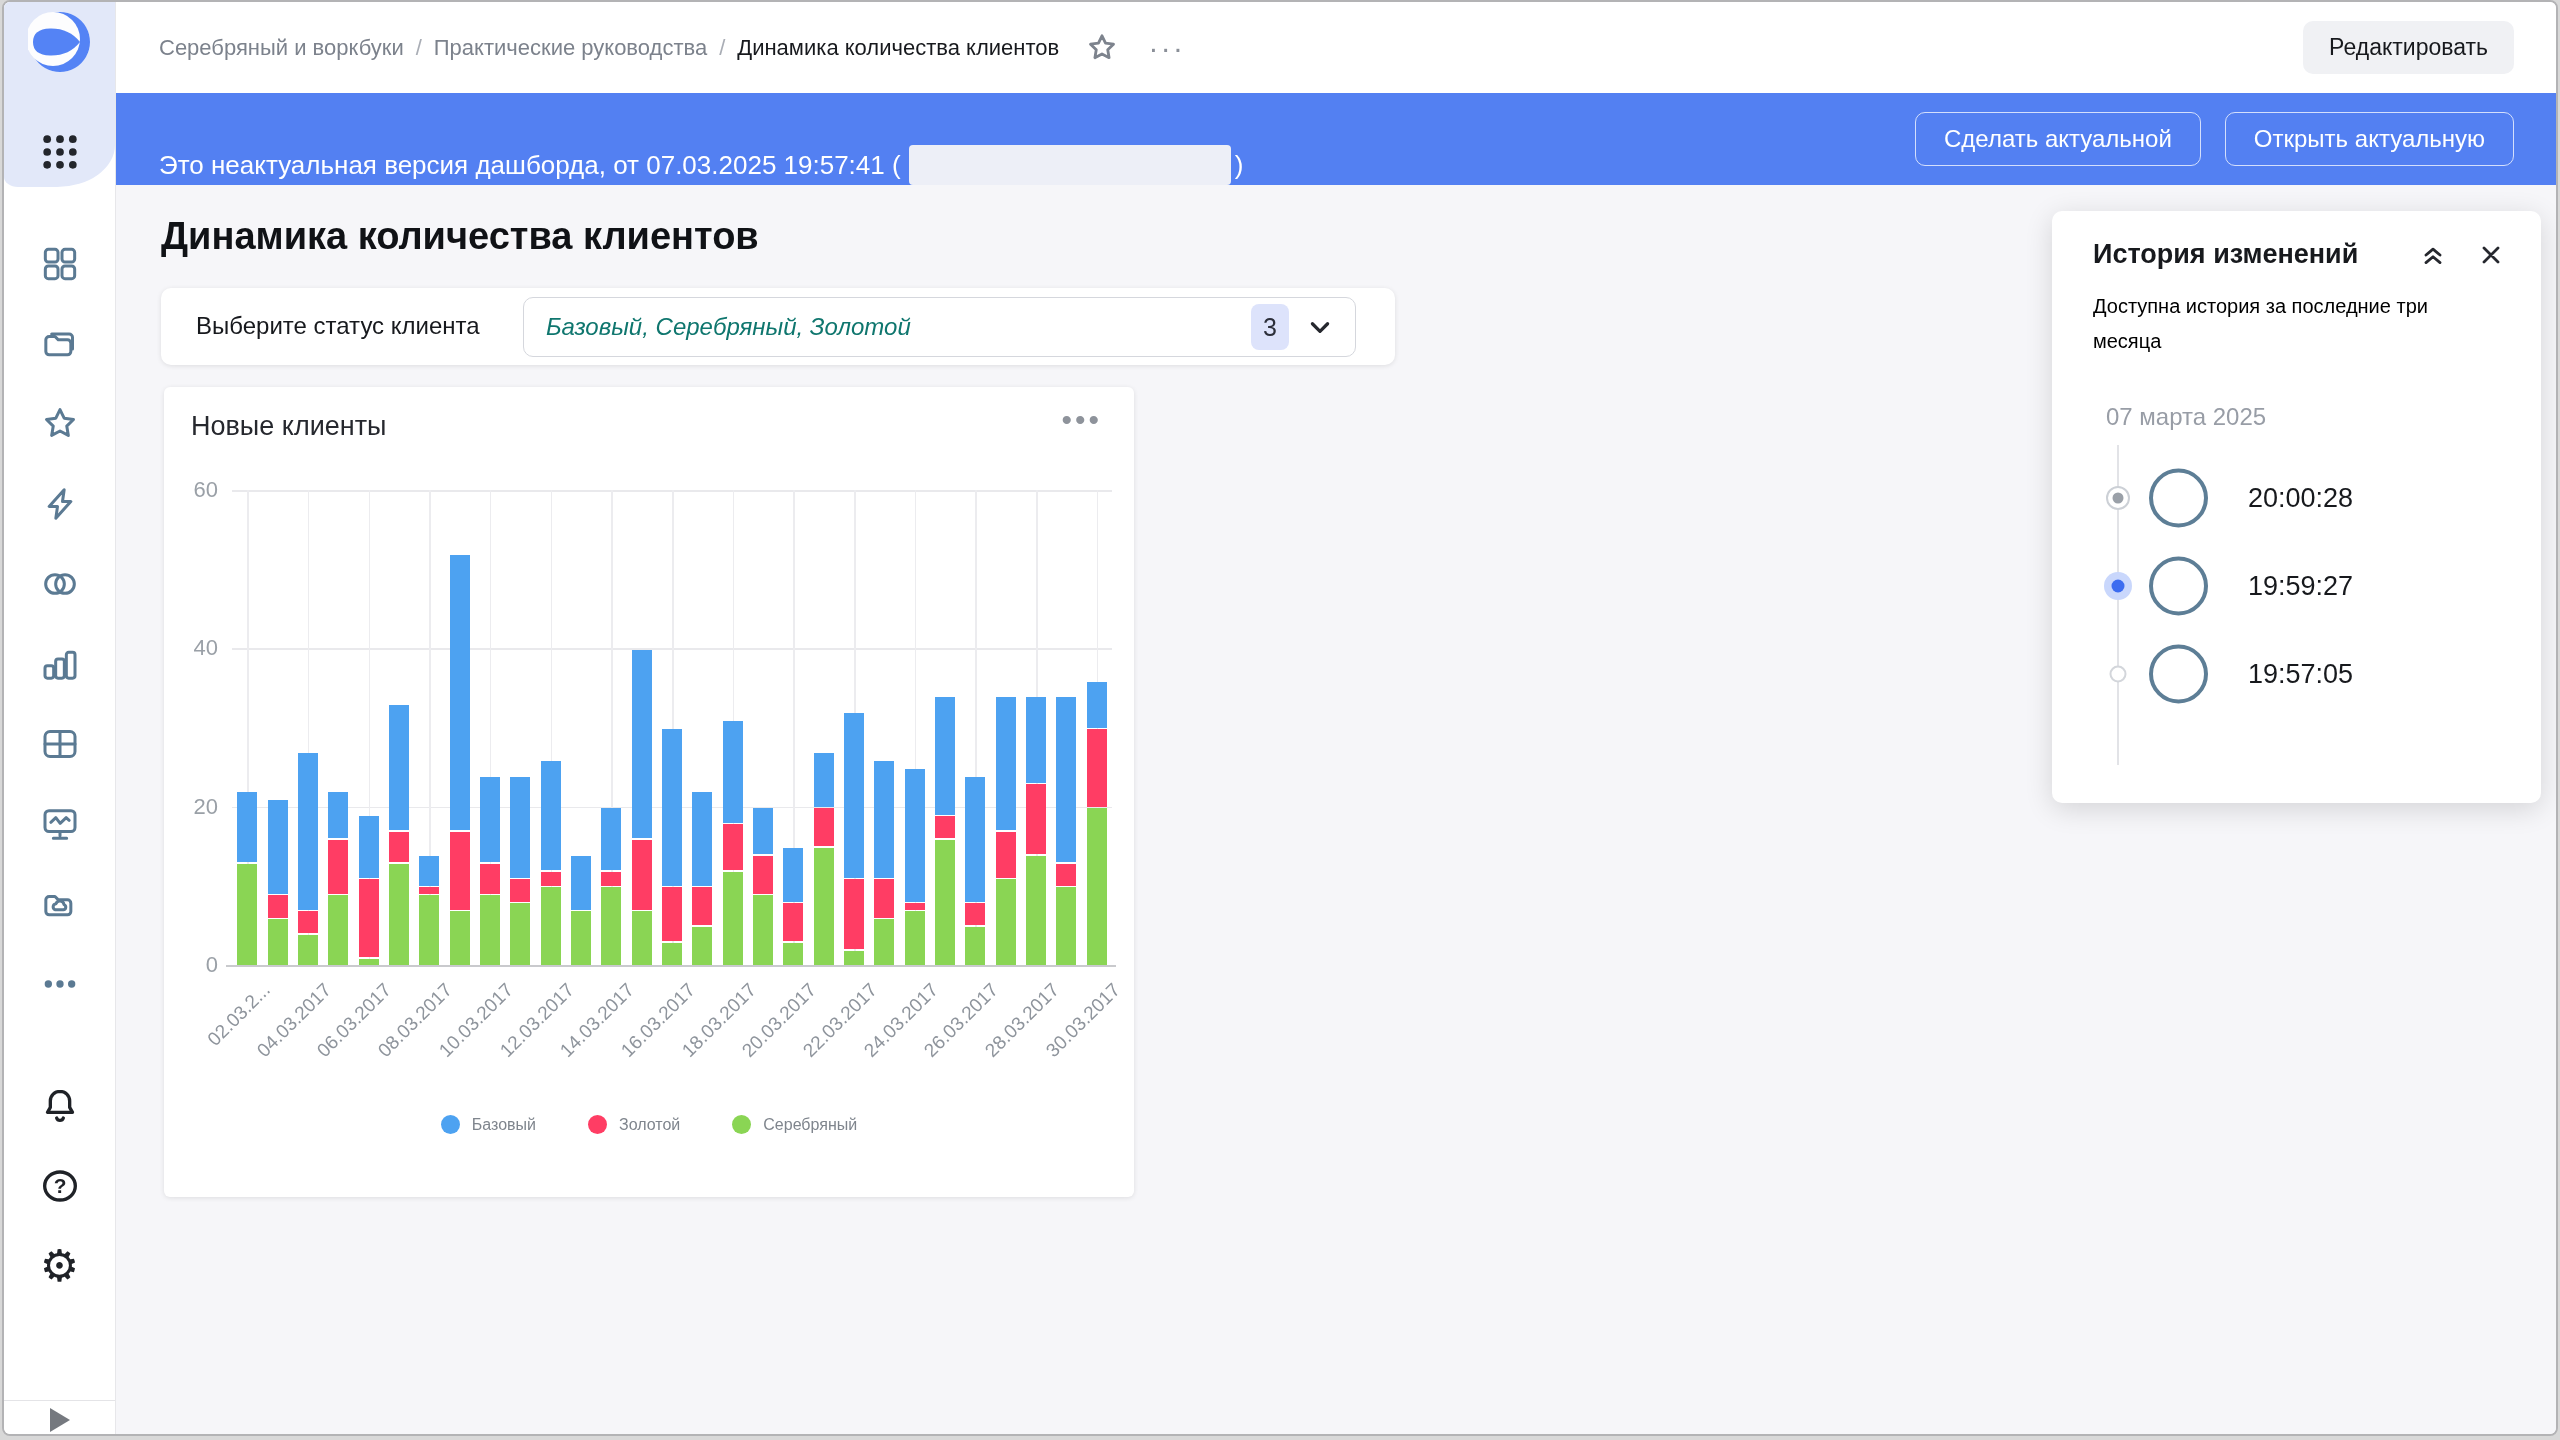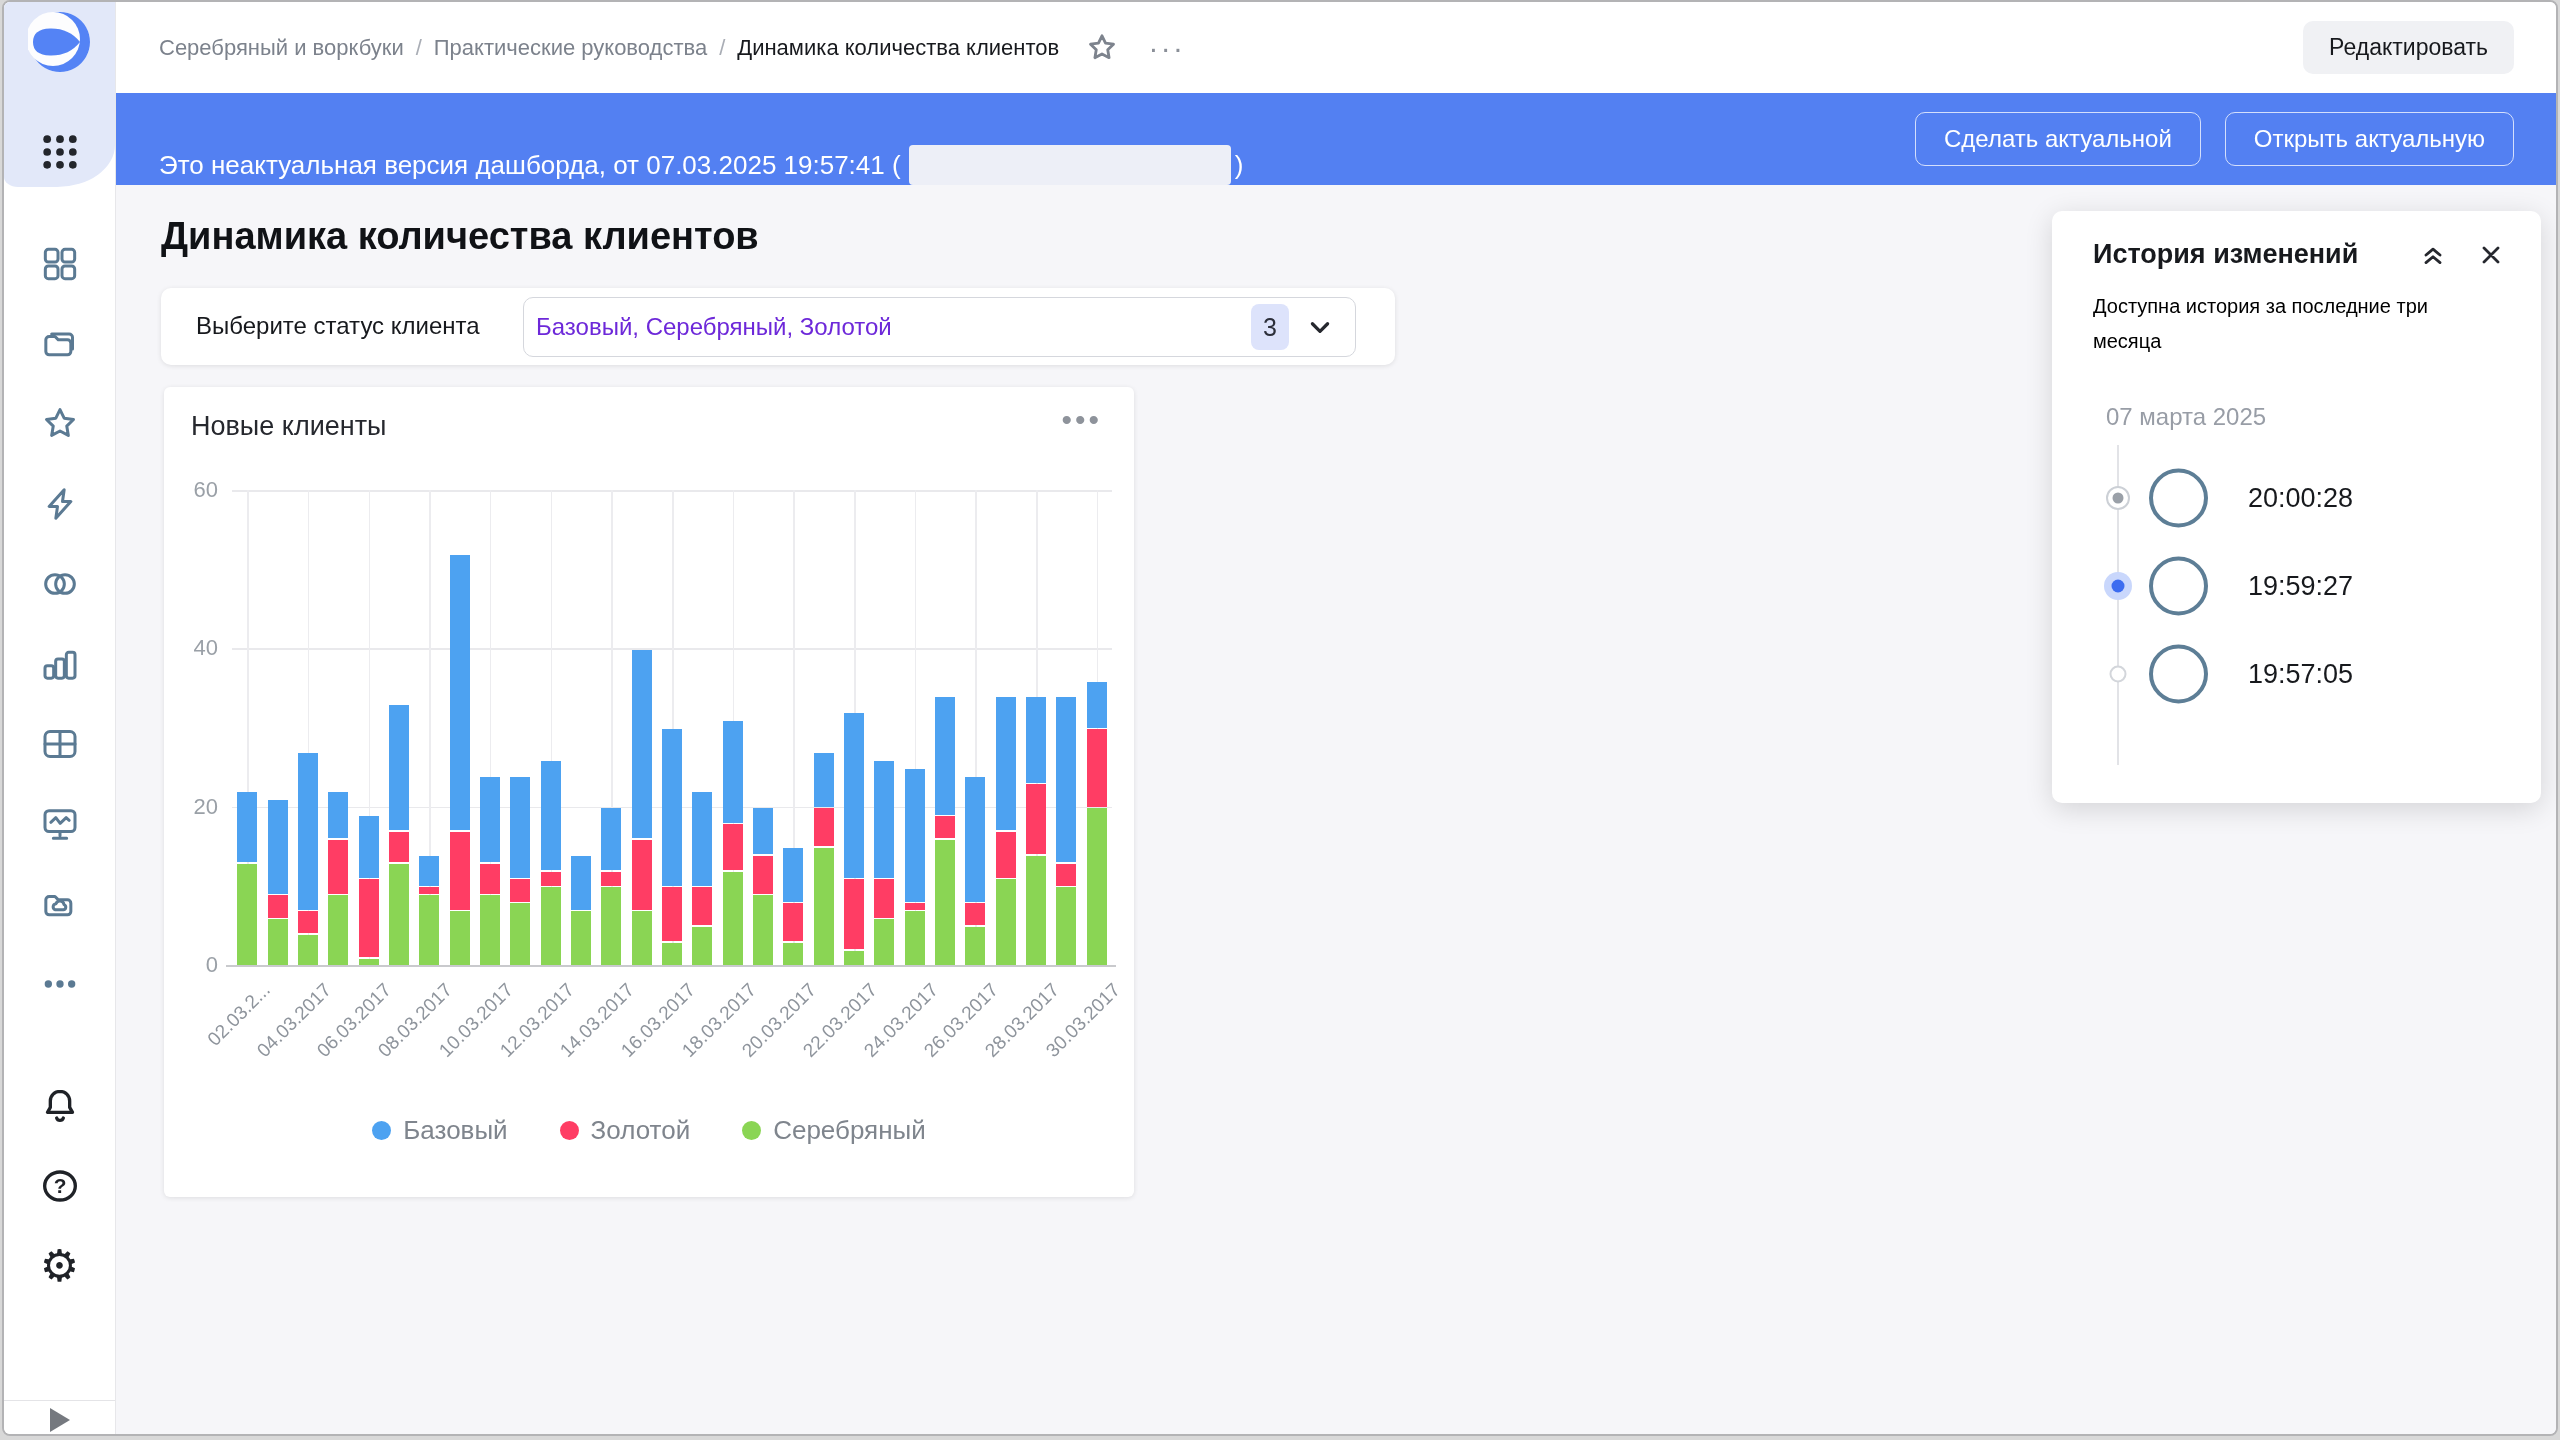--- a/index.html
+++ b/index.html
@@ -38,40 +38,40 @@
   .redacted{display:inline-block;width:322px;height:40px;background:#edeff7;border-radius:4px;margin:0 4px 0 8px;}
   .banner-actions{position:absolute;right:42px;top:0;height:100%;display:flex;align-items:center;gap:24px;}
   .banner-btn{height:54px;padding:0 28px;background:transparent;border:1px solid rgba(255,255,255,.75);border-radius:10px;color:#fff;font-size:24px;font-family:Liberation Sans, sans-serif;display:flex;align-items:center;}
 
   
   .main{position:absolute;left:112px;top:183px;right:0;bottom:0;background:#f6f6f9;}
   .page-title{position:absolute;left:45px;top:30px;font-size:38px;font-weight:600;color:#101216;margin:0;}
   .selector-card{position:absolute;left:45px;top:103px;width:1234px;height:77px;background:#fff;border-radius:10px;box-shadow:0 1px 5px rgba(0,0,0,.10);}
   .selector-label{position:absolute;left:35px;top:24px;font-size:24px;font-weight:500;color:#17191d;}
   .select-box{position:absolute;left:362px;top:9px;width:833px;height:60px;border:1px solid #d5d7dd;border-radius:10px;background:#fff;display:flex;align-items:center;}
-  .select-value{margin-left:12px;font-size:24px;color:#6d28d9;flex:1;}
+  .select-value{margin-left:22px;font-size:24px;color:#0f766e;flex:1;font-style:italic;}
   .count-badge{width:38px;height:46px;background:#dde3fb;border-radius:8px;display:flex;align-items:center;justify-content:center;font-size:25px;color:#2c2f3a;margin-right:18px;}
   .select-chevron{margin-right:22px;display:flex;align-items:center;}
   .select-chevron svg{width:26px;height:26px;stroke:#26282e;stroke-width:3;fill:none;stroke-linecap:round;stroke-linejoin:round;}
 
   
   .chart-card{position:absolute;left:48px;top:202px;width:970px;height:810px;background:#fff;border-radius:6px;box-shadow:0 1px 5px rgba(0,0,0,.10);}
   .chart-title{position:absolute;left:27px;top:24px;font-size:27px;color:#26282e;}
   .chart-menu{position:absolute;right:32px;top:18px;color:#8e939b;font-size:30px;letter-spacing:3px;line-height:1;}
   .plot{position:absolute;left:68px;top:103px;width:880px;height:475px;}
   .gridline-h{position:absolute;left:0;width:100%;height:1.5px;background:#e9e9ec;}
   .gridline-v{position:absolute;top:0;width:1.5px;height:100%;background:#ececef;}
   .axis-x{position:absolute;left:-6px;right:-4px;bottom:-2px;height:2px;background:#c9cacd;}
   .ylabel{position:absolute;right:100%;margin-right:14px;transform:translateY(-50%);font-size:22px;color:#9aa0a7;}
   .bar-seg{position:absolute;}
   .xlabels{position:absolute;left:68px;top:592px;width:880px;height:150px;}
   .xlab-anchor{position:absolute;top:0;width:0;height:0;}
   .xlab{position:absolute;right:-6px;top:0;white-space:nowrap;font-size:19px;color:#8e949c;transform:rotate(-45deg);transform-origin:100% 0;}
   .legend{position:absolute;left:0;top:728px;width:100%;display:flex;justify-content:center;gap:52px;}
-  .legend-item{display:flex;align-items:center;gap:12px;font-size:26px;color:#7f858d;}
+  .legend-item{display:flex;align-items:center;gap:12px;font-size:16px;color:#7f858d;}
   .legend-dot{width:19px;height:19px;border-radius:50%;}
 
   
   .history{position:absolute;right:15px;top:209px;width:489px;height:592px;background:#fff;border-radius:10px;box-shadow:0 6px 28px rgba(0,0,0,.14);z-index:20;}
   .hist-header{position:absolute;left:41px;right:36px;top:28px;display:flex;align-items:center;}
   .hist-title{font-size:27px;font-weight:600;color:#17191d;flex:1;}
   .hist-icon{display:flex;align-items:center;margin-left:30px;}
   .hist-icon svg{width:28px;height:28px;stroke:#26282e;stroke-width:2.4;fill:none;stroke-linecap:round;stroke-linejoin:round;}
   .hist-sub{position:absolute;left:41px;top:78px;width:400px;font-size:20px;line-height:35px;color:#000000;}
   .hist-date{position:absolute;left:54px;top:192px;font-size:24px;color:#989da6;}

